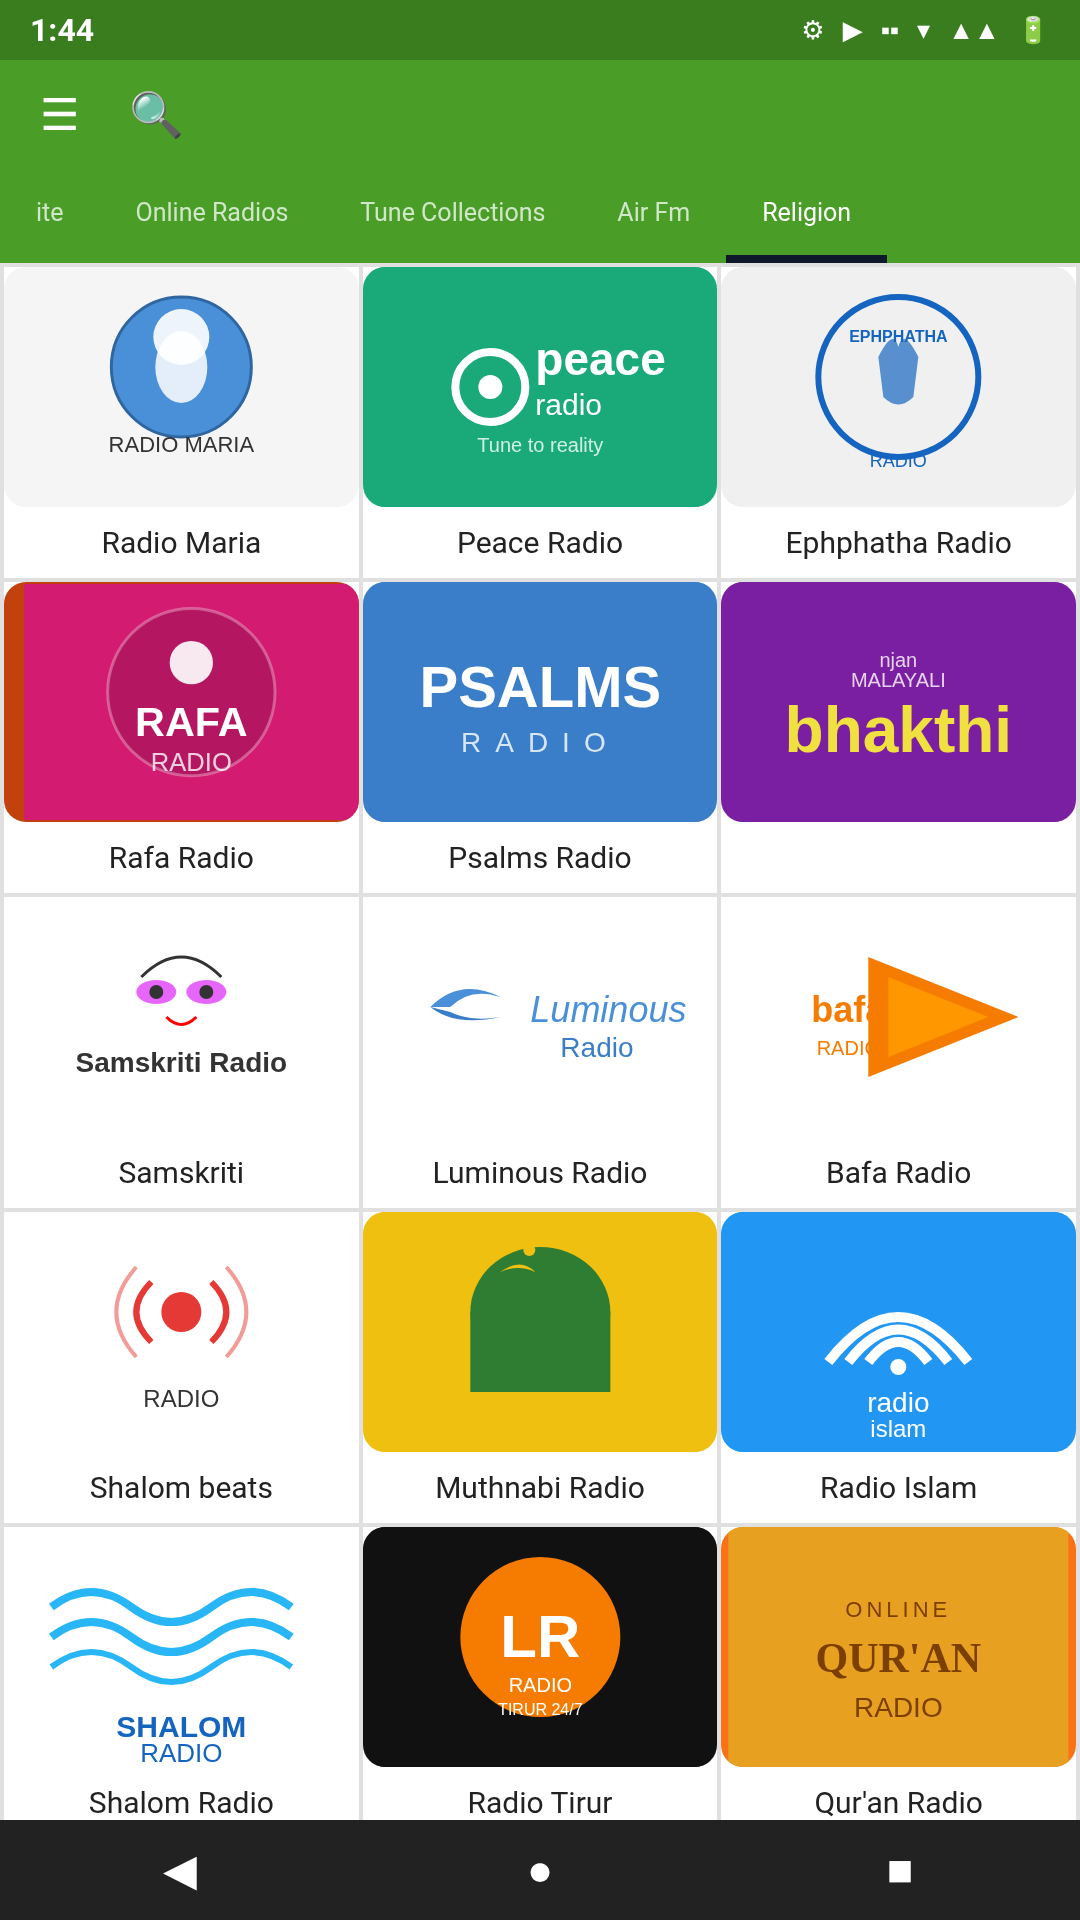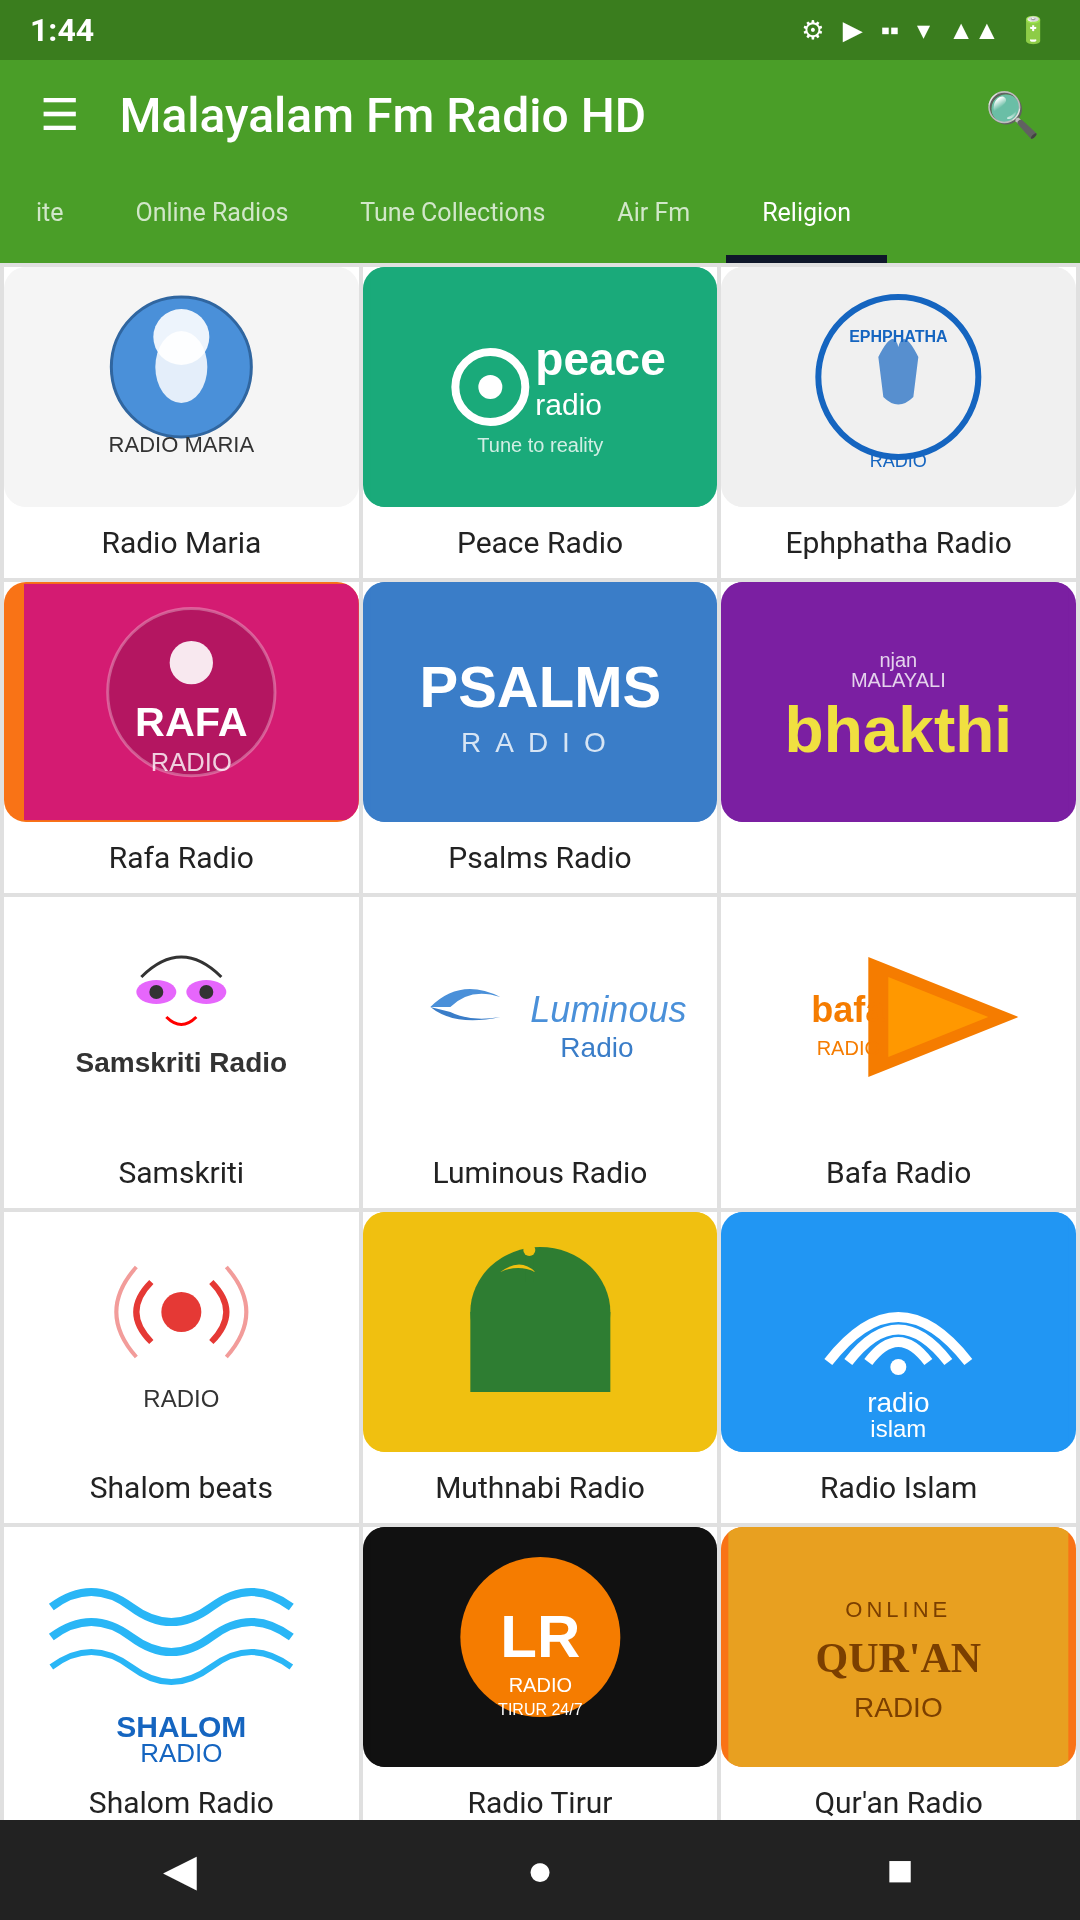--- a/index.html
+++ b/index.html
@@ -122,21 +122,21 @@
       background: #f5f5f5;
     }
     .img-peace-radio {
       background: #1aaa7a;
     }
     .img-ephphatha {
       background: #f0f0f0;
       text-align: center;
     }
     .img-rafa {
-      background: #f97316;
+      background: #c2410c;
       padding-left: 20px;
     }
     .img-psalms {
       background: #3a7dc8;
     }
     .img-njan {
       background: #7b1fa2;
     }
     .img-samskriti {
       background: #fff;
@@ -201,21 +201,20 @@
     <span>▶</span>
     <span>▪▪</span>
     <span>▾</span>
     <span>▲▲</span>
     <span>🔋</span>
   </div>
 </div>
 
 <div class="top-bar">
   <span class="menu-icon">☰</span>
-  <span class="app-title">Malayalam Fm Radio HD</span>
   <span class="search-icon">🔍</span>
 </div>
 
 <div class="tabs-container">
   <div class="tab">ite</div>
   <div class="tab">Online Radios</div>
   <div class="tab">Tune Collections</div>
   <div class="tab">Air Fm</div>
   <div class="tab active">Religion</div>
 </div>

